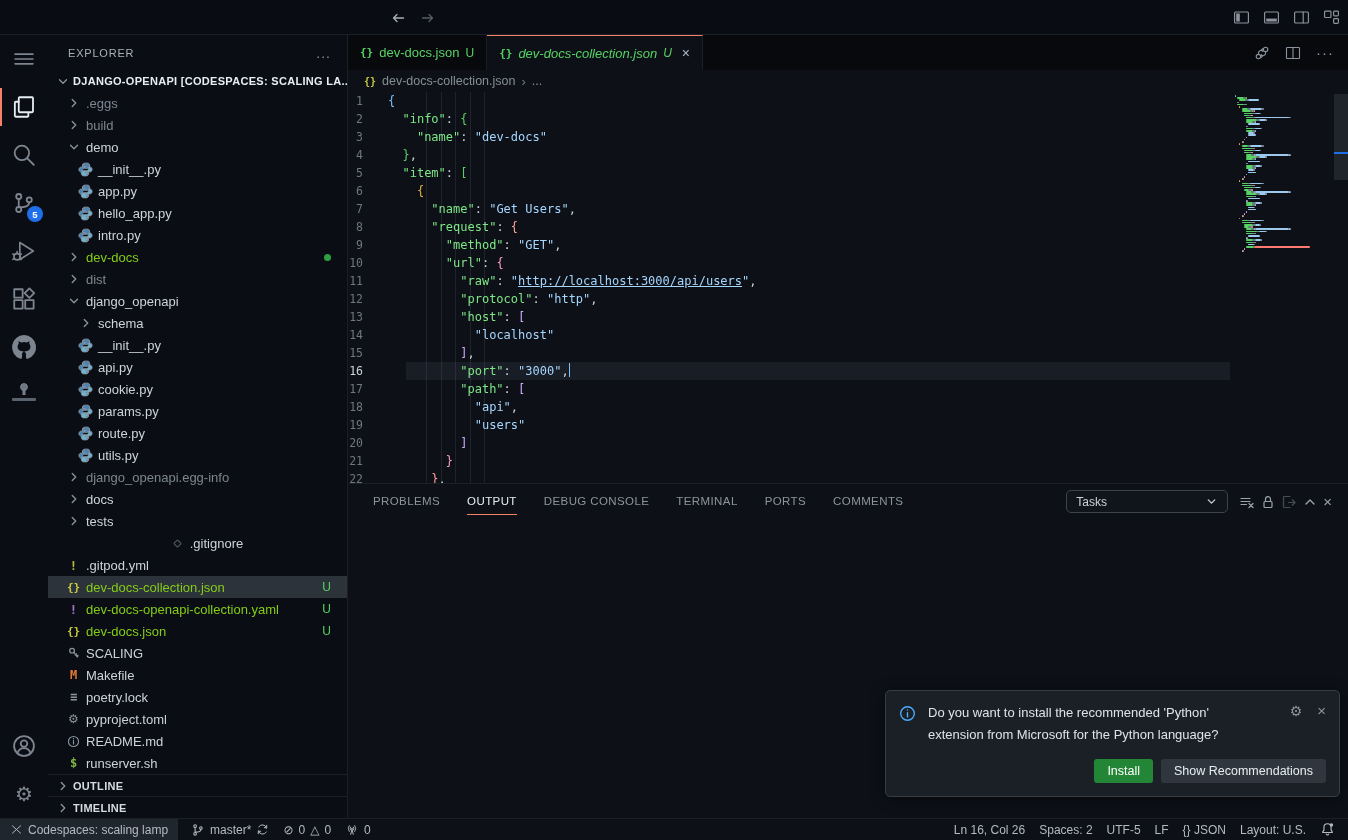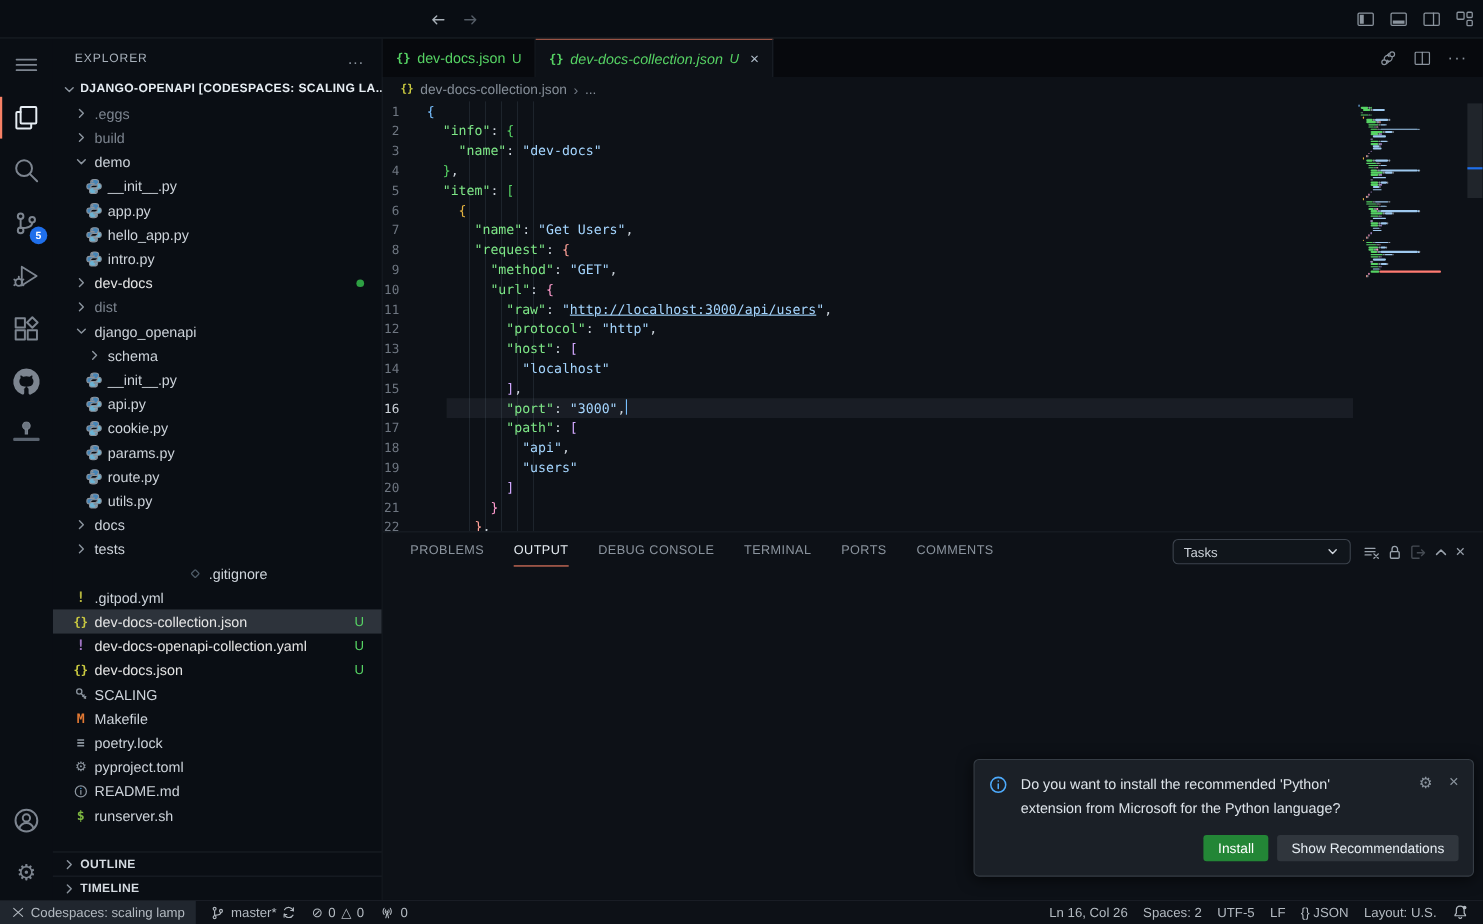--- a/index.html
+++ b/index.html
@@ -31,21 +31,21 @@
   
   .sidebar { width:300px; background:#0a0e14; border-right:1px solid #1b2027; display:flex; flex-direction:column; }
   .sb-header { height:35px; display:flex; align-items:center; padding:0 16px 0 20px; font-size:11px; letter-spacing:.8px; color:#a7b0ba; }
   .sb-header .more { margin-left:auto; color:#8b949e; font-size:14px; letter-spacing:1px; }
   .root-row { height:22px; display:flex; align-items:center; padding-left:6px; font-weight:bold; font-size:11px; color:#e6edf3; letter-spacing:.3px; white-space:nowrap; overflow:hidden; }
   .root-row .ticon-wrap { margin-right:2px; }
   .tree { flex:1; overflow:hidden; }
   .trow { height:22px; display:flex; align-items:center; position:relative; color:#cdd3da; cursor:pointer; white-space:nowrap; }
   .trow.selected { background:#2d333b; }
   .trow.dim .lbl { color:#7d8590; }
-  .trow.green .lbl { color:#e5e5e5; }
+  .trow.green .lbl { color:#84cc16; }
   .ticon-wrap { width:17px; display:flex; justify-content:center; align-items:center; margin-right:4px; flex:none; color:#8b949e; }
   .ticon { font-weight:bold; font-size:11px; font-family:"DejaVu Sans Mono",monospace; }
   .t-badge { position:absolute; right:16px; color:#56d364; font-size:12px; }
   .t-dot { position:absolute; right:16px; width:7px; height:7px; border-radius:50%; background:#2ea043; }
   .section { height:22px; border-top:1px solid #1b2027; display:flex; align-items:center; padding-left:6px; font-weight:bold; font-size:11px; color:#d5dbe1; letter-spacing:.3px; }
   .section .ticon-wrap { margin-right:2px; }
 
   
   .editorcol { width:1000px; display:flex; flex-direction:column; background:#0d1117; }
   .tabs { height:35px; background:#07090d; display:flex; align-items:stretch; }
@@ -415,20 +415,28 @@
         <div class="trow" style="padding-left: 29px;">
           <span class="ticon-wrap icn">
             <svg width="15" height="15" viewBox="0 0 16 16">
               <path fill="#4584b6" d="M7.9 1.2c-1.8 0-3.1.6-3.1 2v1.6h3.3v.6H3.5C2.1 5.4 1 6.5 1 8.1s1.1 2.7 2.5 2.7h1.2V9c0-1.3 1.1-2.3 2.4-2.3h3.3c1.1 0 2-.9 2-2V3.2c0-1.4-1.4-2-3-2z"></path>
               <path fill="#6bb3d4" d="M8.1 14.8c1.8 0 3.1-.6 3.1-2v-1.6H7.9v-.6h4.6c1.4 0 2.5-1.1 2.5-2.7S13.9 5.2 12.5 5.2h-1.2V7c0 1.3-1.1 2.3-2.4 2.3H5.6c-1.1 0-2 .9-2 2v1.5c0 1.4 1.4 2 3 2z"></path>
               <circle cx="6.3" cy="2.9" r=".6" fill="#0d1117"></circle>
               <circle cx="9.7" cy="13.1" r=".6" fill="#0d1117"></circle>
             </svg>
           </span>
           <span class="lbl">utils.py</span>
+        </div>
+        <div class="trow dim" style="padding-left: 17px;">
+          <span class="ticon-wrap icn">
+            <svg width="14" height="14" viewBox="0 0 16 16" fill="none" stroke="currentColor" stroke-width="1.5" stroke-linecap="round" stroke-linejoin="round">
+              <path d="M6 4l4 4-4 4"></path>
+            </svg>
+          </span>
+          <span class="lbl">django_openapi.egg-info</span>
         </div>
         <div class="trow" style="padding-left: 17px;">
           <span class="ticon-wrap icn">
             <svg width="14" height="14" viewBox="0 0 16 16" fill="none" stroke="currentColor" stroke-width="1.5" stroke-linecap="round" stroke-linejoin="round">
               <path d="M6 4l4 4-4 4"></path>
             </svg>
           </span>
           <span class="lbl">docs</span>
         </div>
         <div class="trow" style="padding-left: 17px;">

